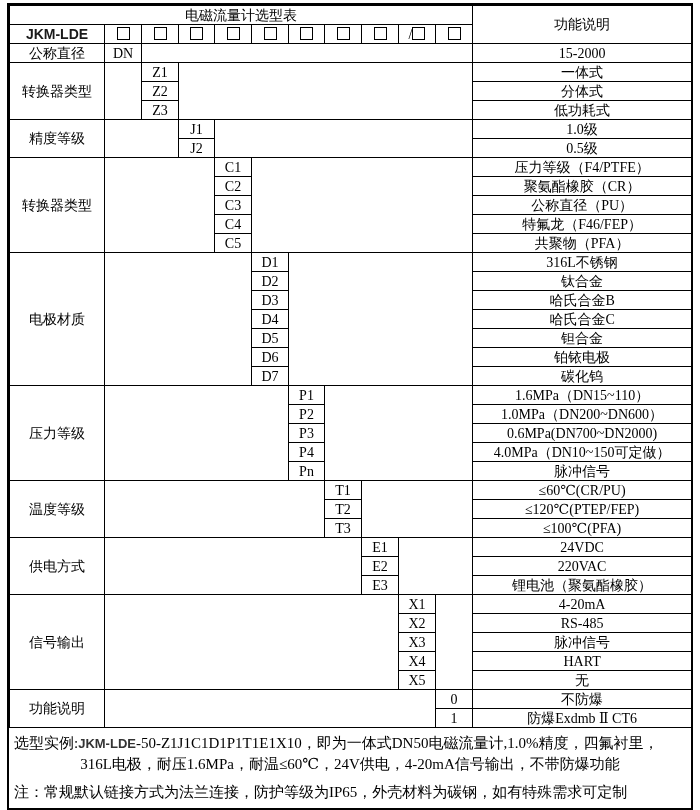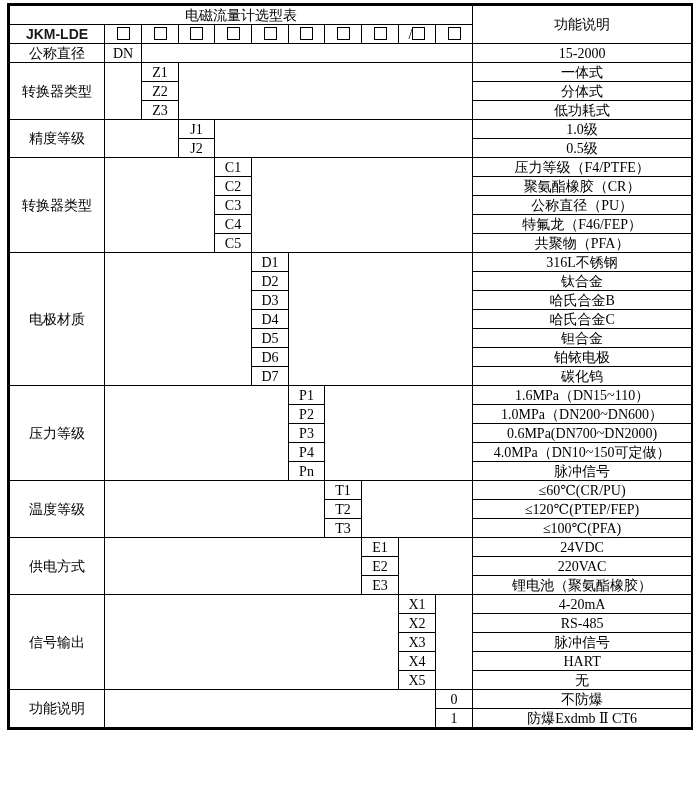--- a/index.html
+++ b/index.html
@@ -244,14 +244,19 @@
     <td class="code-cell">0</td>
     <td class="value-cell">不防爆</td>
   </tr>
   <tr>
     <td class="code-cell">1</td>
     <td class="value-cell">防爆Exdmb Ⅱ CT6</td>
   </tr>
 </tbody>
       </table>
 
+<div class="notes">
+  <div class="line1"><span>选型实例:</span><span class="model-inline">JKM-LDE</span><span>-50-Z1J1C1D1P1T1E1X10，即为一体式DN50电磁流量计,1.0%精度，四氟衬里，</span></div>
+  <div class="line2">316L电极，耐压1.6MPa，耐温≤60℃，24V供电，4-20mA信号输出，不带防爆功能</div>
+  <div class="note-line">注：常规默认链接方式为法兰连接，防护等级为IP65，外壳材料为碳钢，如有特殊需求可定制</div>
 </div>
 </div>
+</div>
 
 </body></html>

